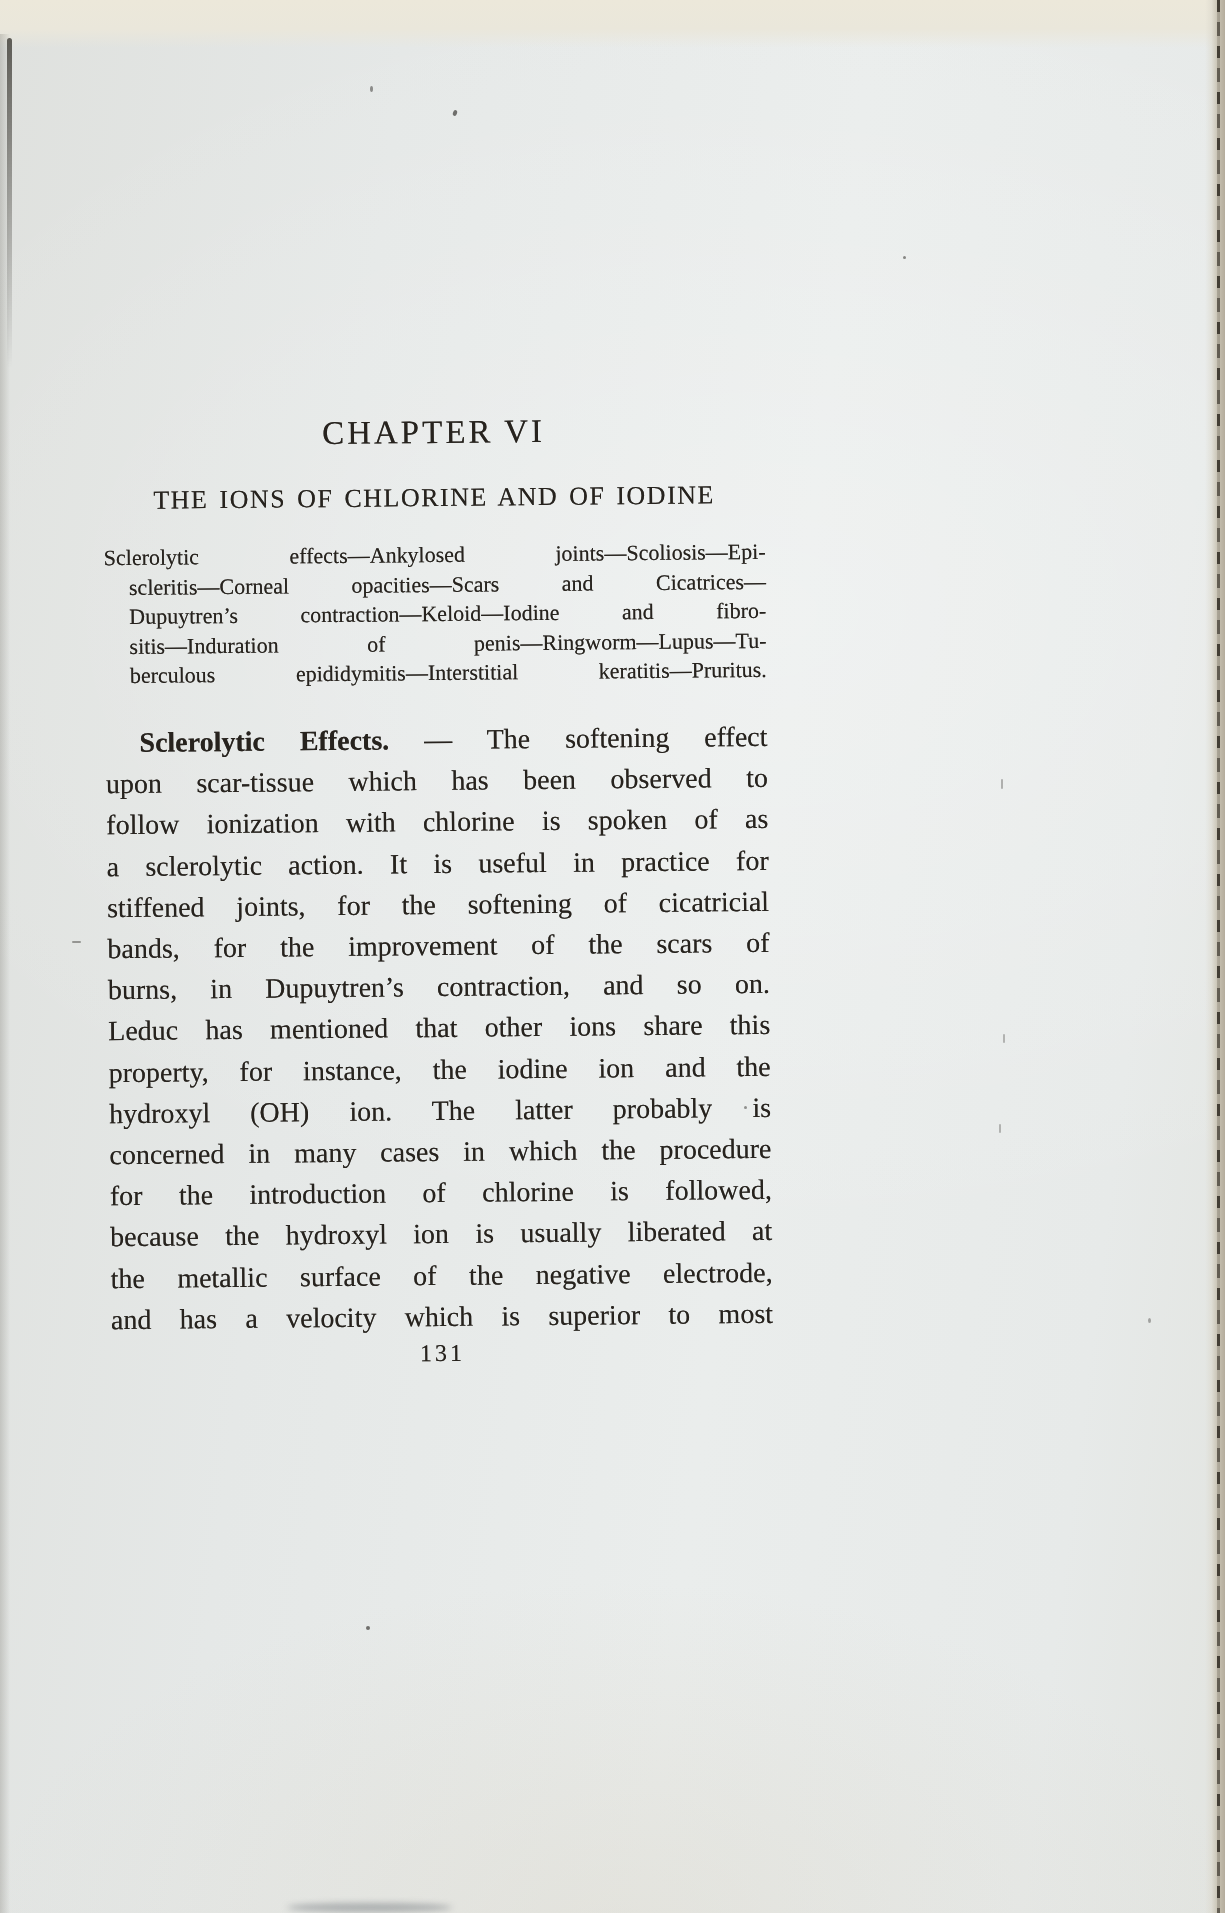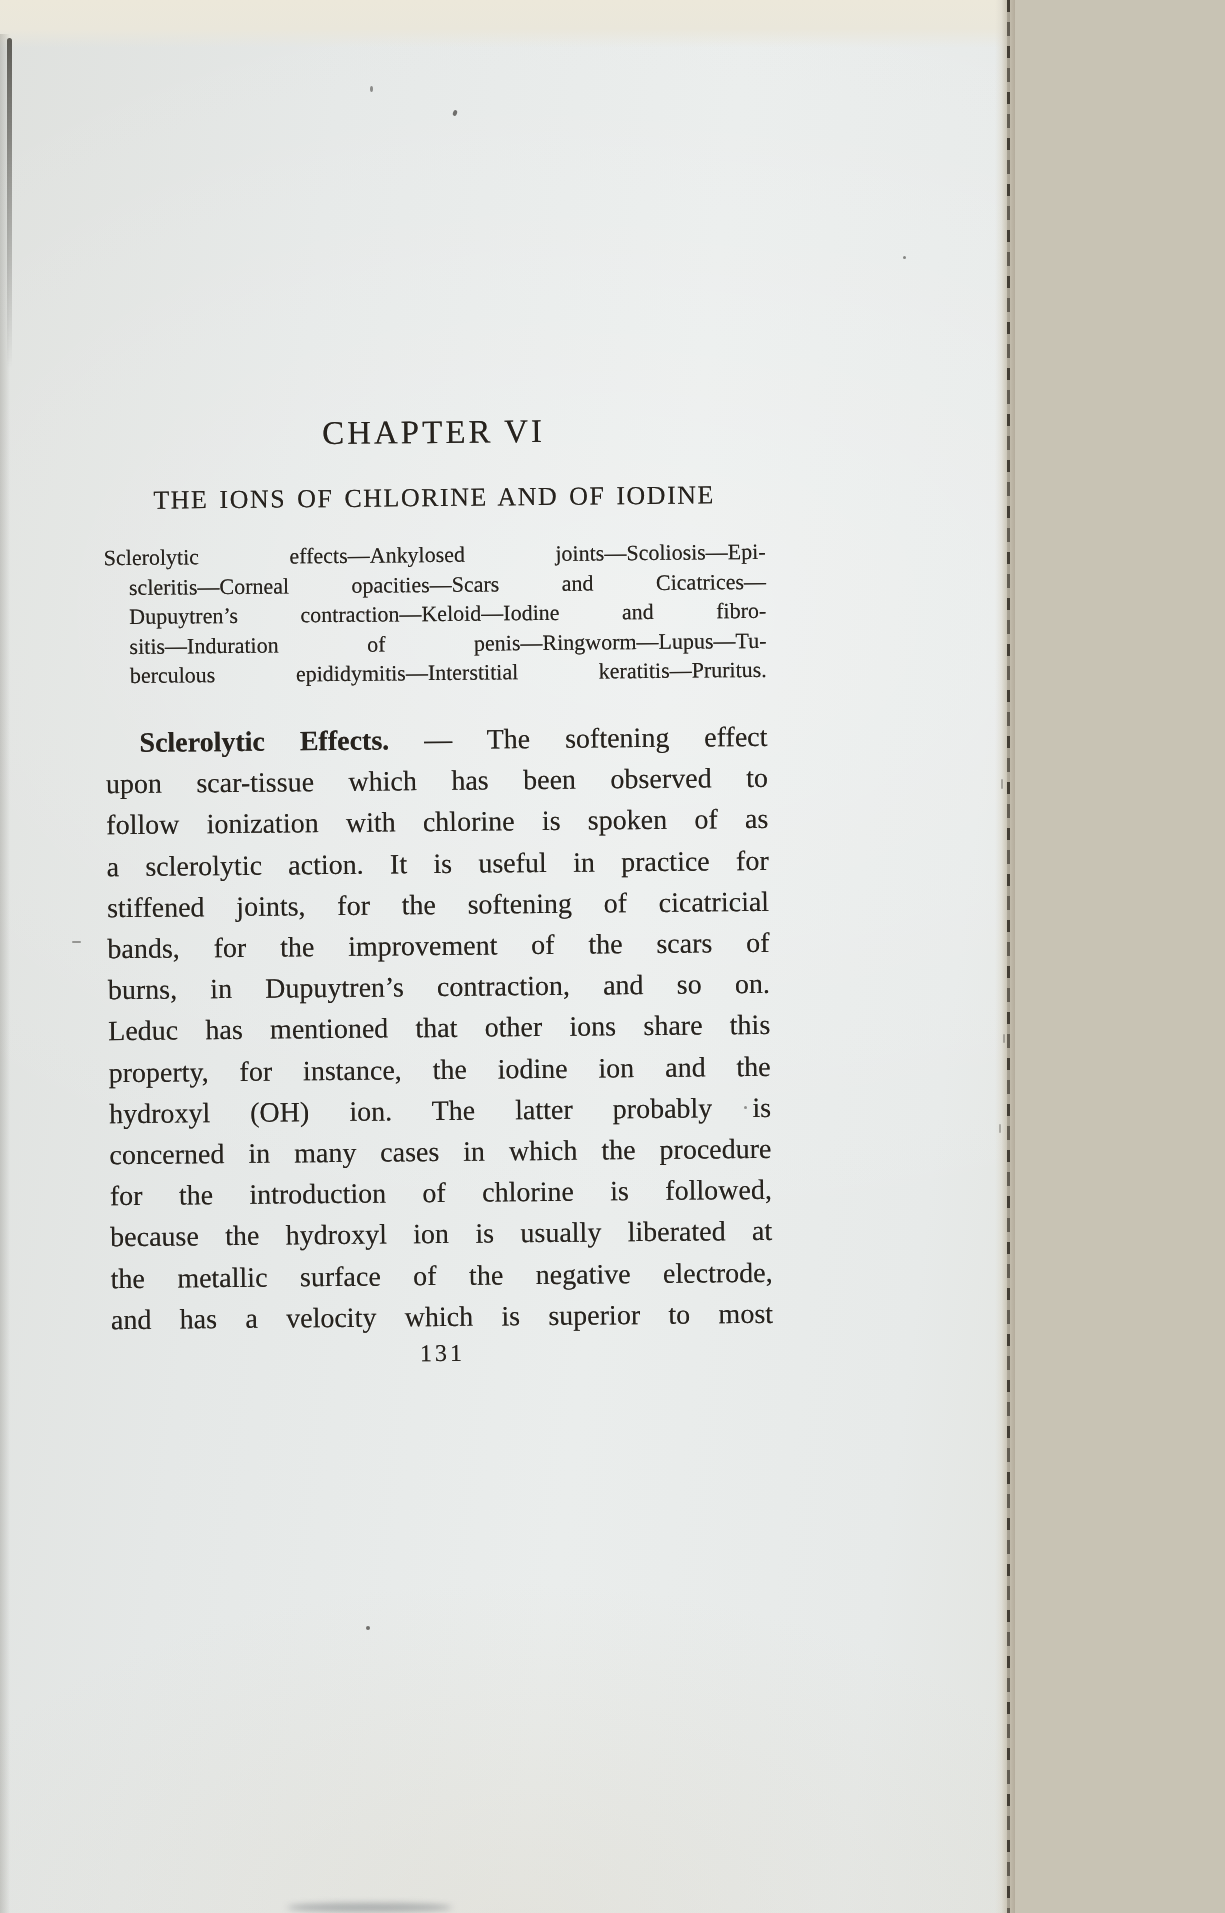--- a/index.html
+++ b/index.html
@@ -7,21 +7,21 @@
     padding: 0;
     width: 1225px;
     height: 1913px;
     background: #c8c3b4;
     overflow: hidden;
     font-family: "Liberation Serif", serif;
   }
 
   .scan {
     position: relative;
-    width: 1015px;
+    width: 1225px;
     height: 1913px;
     overflow: hidden;
     background:
       radial-gradient(ellipse 900px 500px at 50% 101%, rgba(216,211,197,0.40), rgba(216,211,197,0) 70%),
       radial-gradient(ellipse 1500px 1000px at 62% 32%, rgba(255,255,255,0.28), rgba(255,255,255,0) 65%),
       linear-gradient(97deg, #dfe1de 0%, #e5e8e7 28%, #eaedec 60%, #e7eae9 86%, #e2e4e0 100%);
   }
 
   
   .top-strip {

